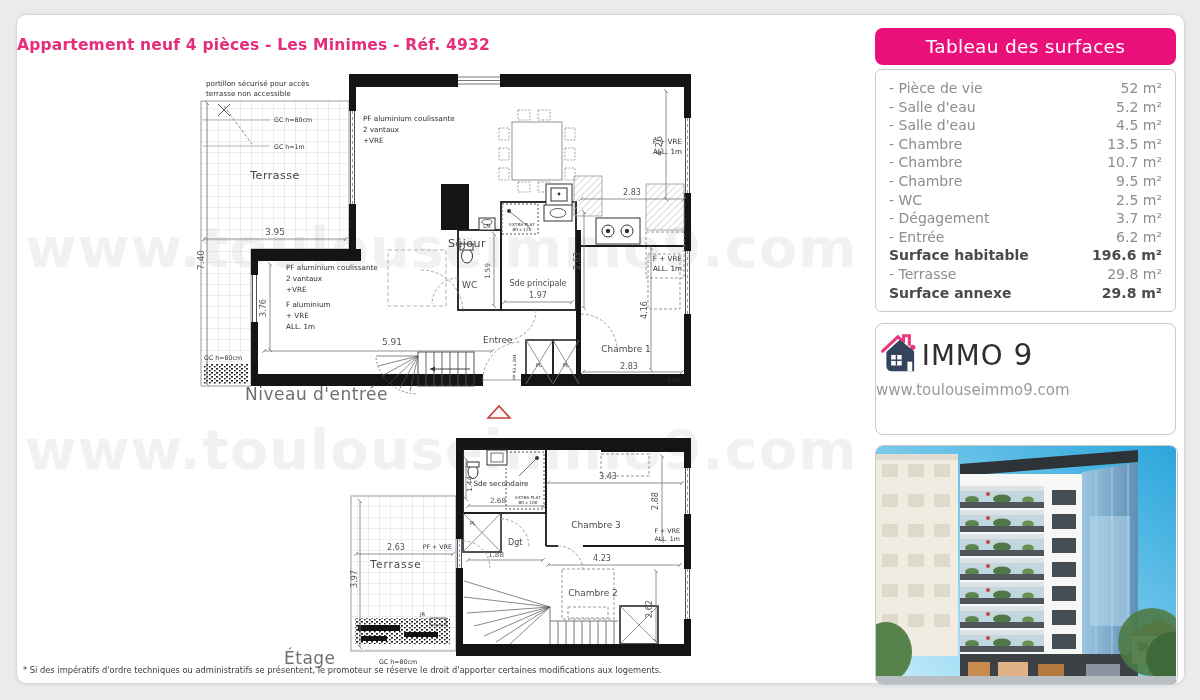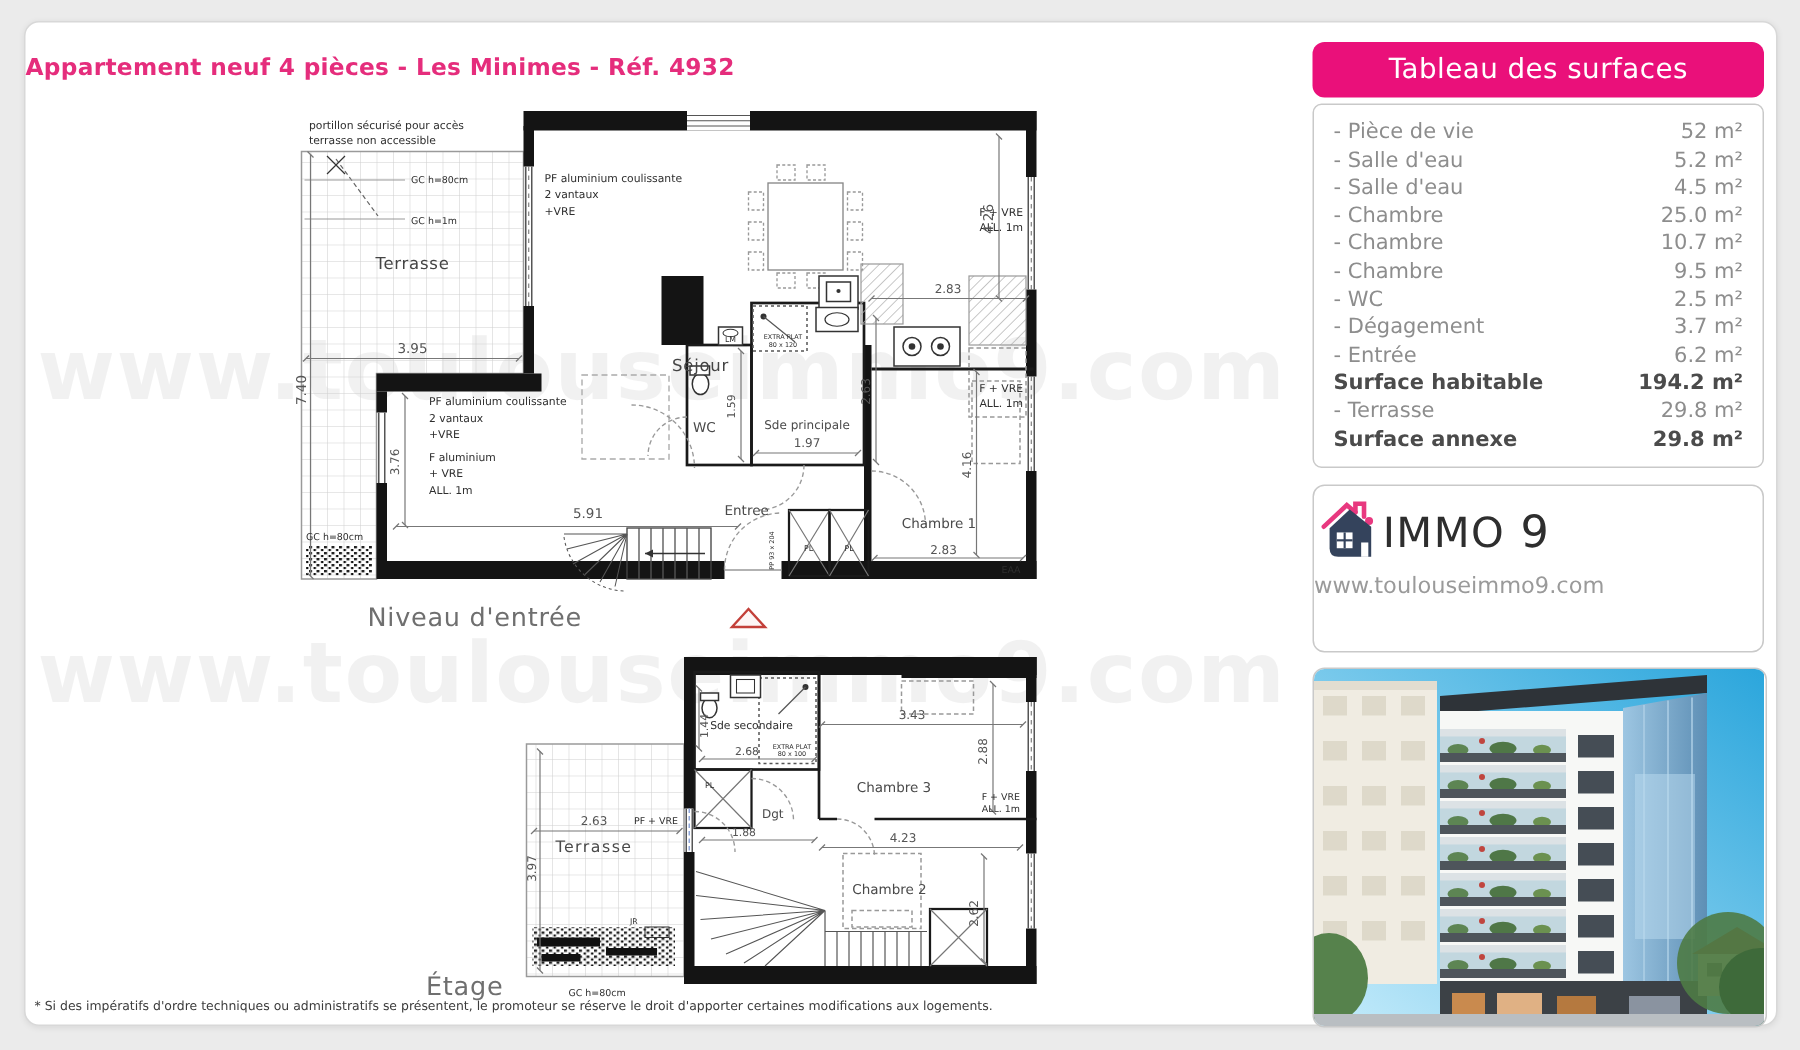--- a/index.html
+++ b/index.html
@@ -8,21 +8,21 @@
         border:1px solid #d8d8d8;border-radius:10px;box-shadow:0 1px 4px rgba(0,0,0,.08);}
   .title{position:absolute;left:0;top:21px;width:860px;color:#e52d7c;
          font-size:15.5px;font-weight:bold;letter-spacing:.2px;}
   .watermark{position:absolute;left:8px;width:846px;font-size:56px;font-weight:bold;
              color:rgba(0,0,0,0.055);white-space:nowrap;overflow:hidden;letter-spacing:1px;pointer-events:none;}
   .wm1{top:200px}.wm2{top:402px}
   .plan{position:absolute;}
   .plan1{left:179px;top:49px;width:500px;height:360px;}
   .plan2{left:329px;top:414px;width:350px;height:240px;}
   .caption{position:absolute;color:#6f6f6f;font-size:17px;letter-spacing:.5px;}
-  .cap1{left:228px;top:387px}.cap2{left:267px;top:633px}
+  .cap1{left:228px;top:369px}.cap2{left:267px;top:633px}
   .entry-marker{position:absolute;left:469px;top:389px;}
   .disclaimer{position:absolute;left:6px;top:650px;font-size:8.3px;color:#3c3c3c;}
   .right{position:absolute;left:858px;top:0;width:301px;height:668px;}
   .surf-header{position:absolute;top:13px;width:100%;height:37px;background:#ea107a;background:#ea107a;
                border-radius:8px;color:#fff;text-align:center;line-height:38px;font-size:18.5px;letter-spacing:.3px;}
   .surf-body{position:absolute;top:54px;box-sizing:border-box;width:100%;height:243px;background:#fff;
              border:1px solid #c9c9c9;border-radius:6px;padding:9px 13px;}
   .srow{display:flex;justify-content:space-between;font-size:14px;color:#8d8d8d;line-height:18.6px;}
   .srow.bold{color:#4b4b4b;font-weight:bold;}
   .agency{position:absolute;top:308px;box-sizing:border-box;width:100%;height:112px;background:#fff;
@@ -396,21 +396,21 @@
       <div class="srow">
           <span>- Salle d'eau</span>
           <span>5.2 m²</span>
         </div>
       <div class="srow">
           <span>- Salle d'eau</span>
           <span>4.5 m²</span>
         </div>
       <div class="srow">
           <span>- Chambre</span>
-          <span>25.0 m²</span>
+          <span>13.5 m²</span>
         </div>
       <div class="srow">
           <span>- Chambre</span>
           <span>10.7 m²</span>
         </div>
       <div class="srow">
           <span>- Chambre</span>
           <span>9.5 m²</span>
         </div>
       <div class="srow">
@@ -420,21 +420,21 @@
       <div class="srow">
           <span>- Dégagement</span>
           <span>3.7 m²</span>
         </div>
       <div class="srow">
           <span>- Entrée</span>
           <span>6.2 m²</span>
         </div>
       <div class="srow bold">
           <span>Surface habitable</span>
-          <span>194.2 m²</span>
+          <span>196.6 m²</span>
         </div>
       <div class="srow">
           <span>- Terrasse</span>
           <span>29.8 m²</span>
         </div>
       <div class="srow bold">
           <span>Surface annexe</span>
           <span>29.8 m²</span>
         </div>
     </div>

